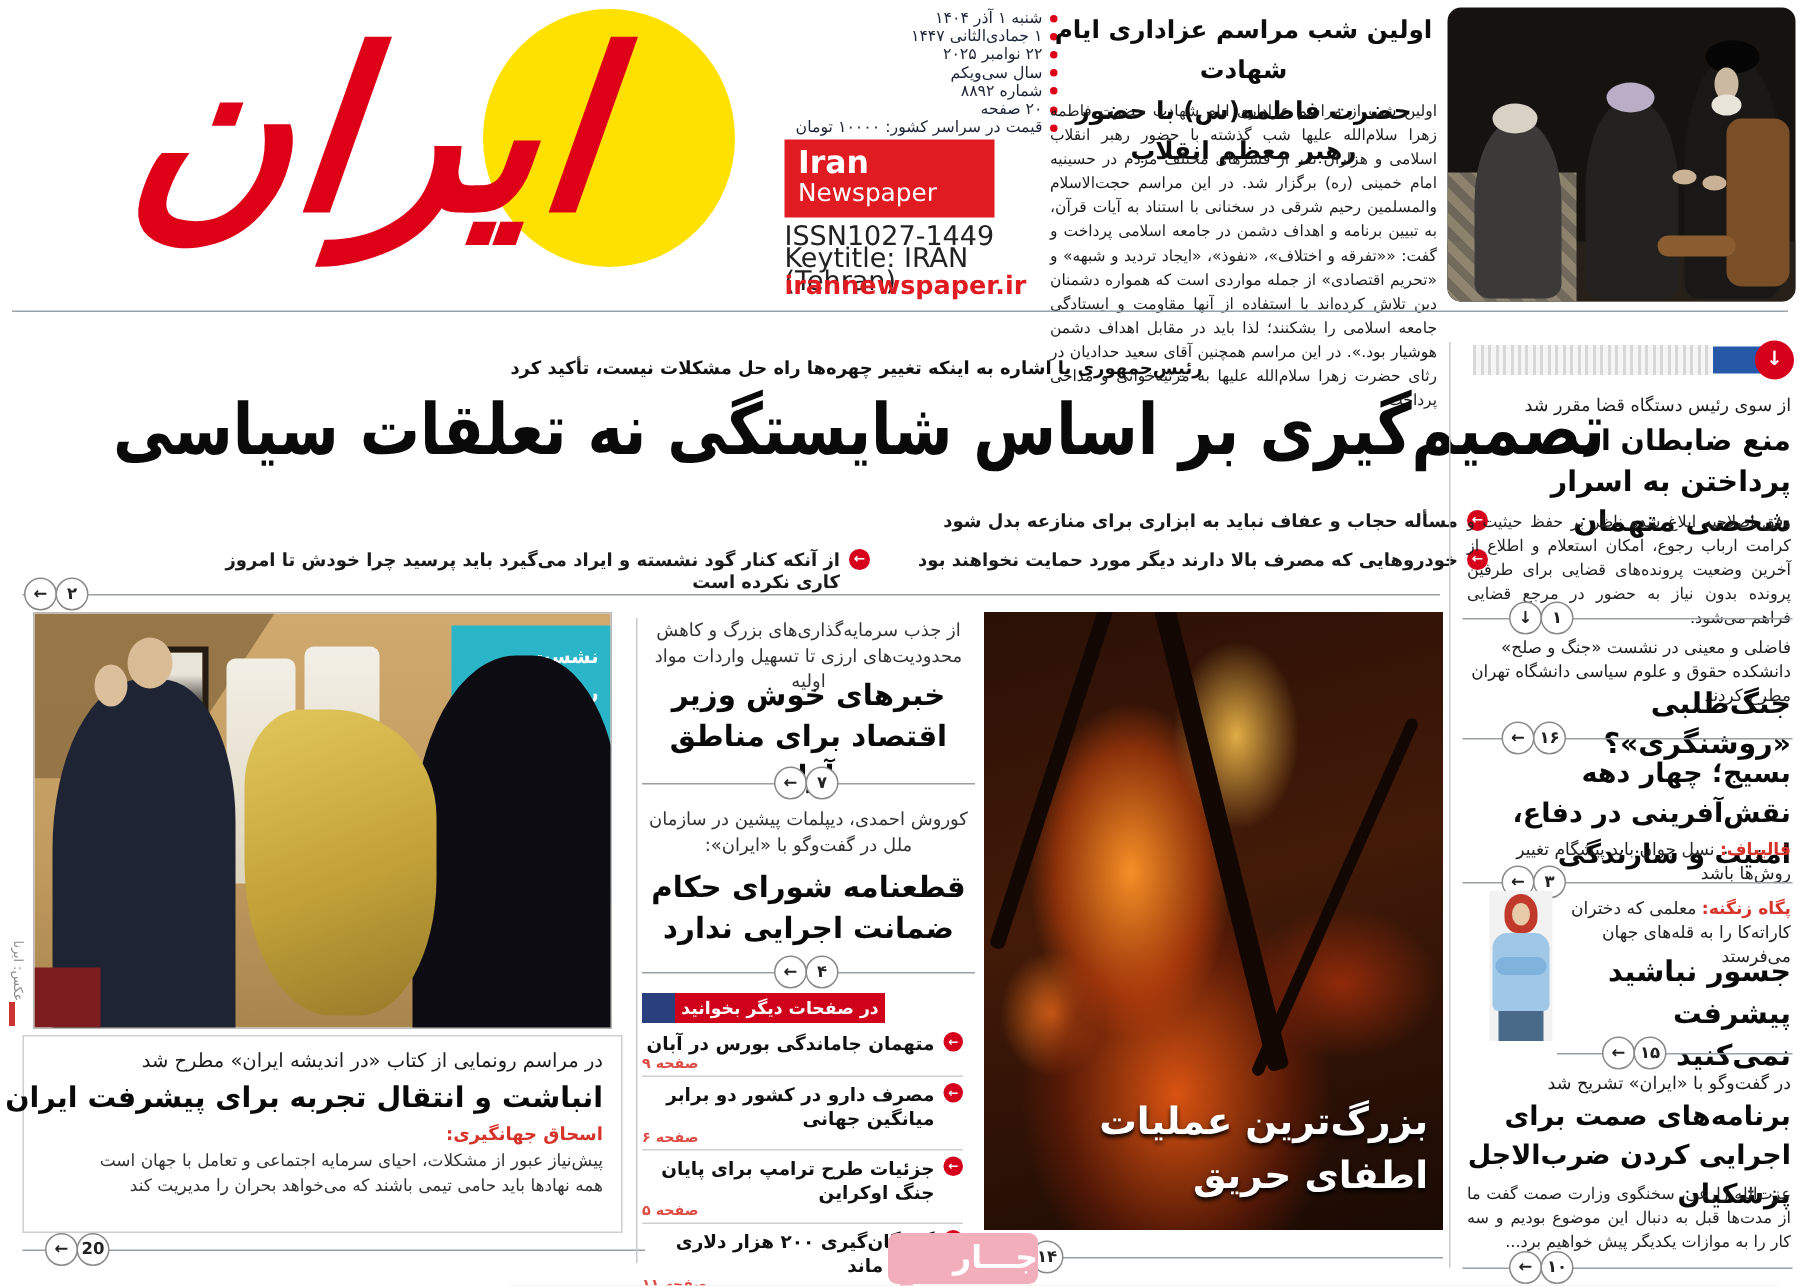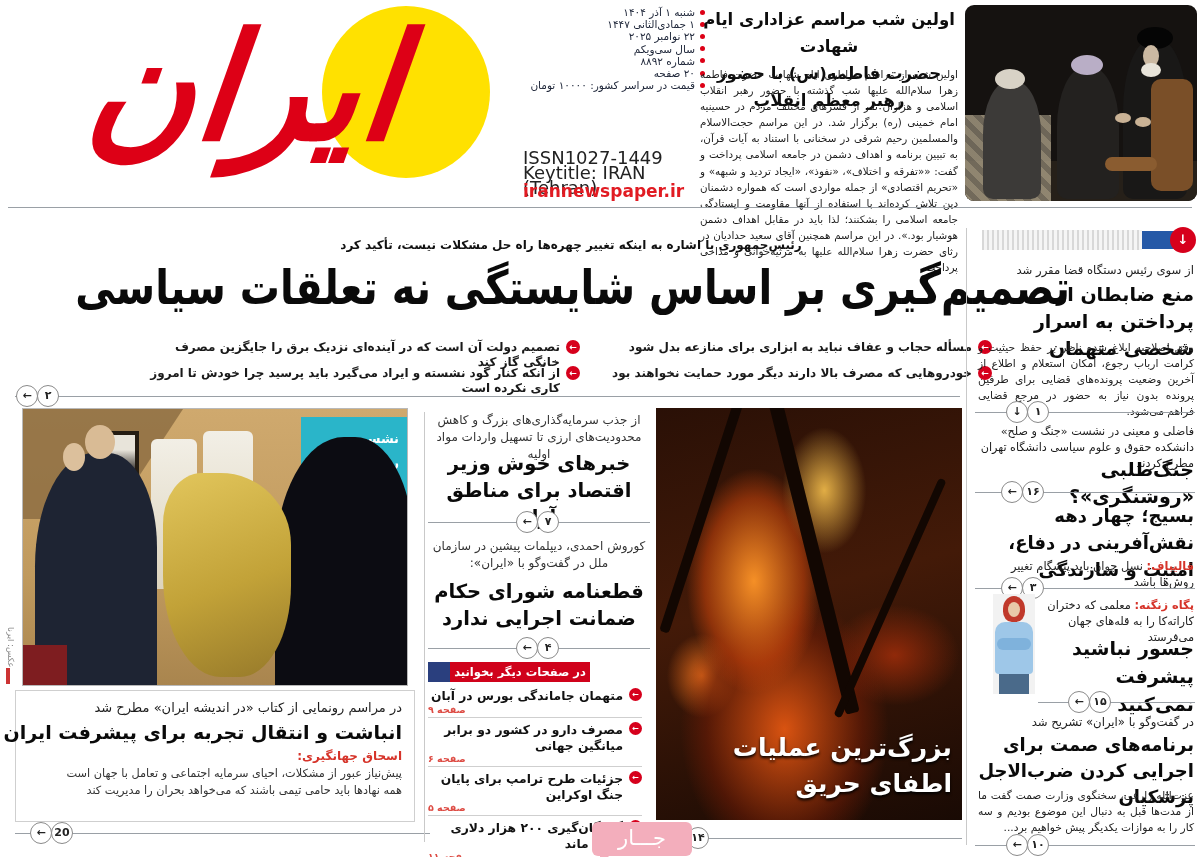--- a/index.html
+++ b/index.html
@@ -93,21 +93,21 @@
   .rail-body{left:978px;width:216px;font-size:10.7px;color:#222;line-height:16px;}
   .rail-sub{left:978px;width:216px;font-size:11.4px;color:#222;line-height:16px;text-align:right;}
   .red-label{color:#d6342a;font-weight:bold;}
   .coach-photo{left:993px;top:594px;width:42px;height:100px;background:#f2f2f2;overflow:hidden;}
   .cp-scarf{position:absolute;left:10px;top:2px;width:22px;height:26px;background:#c0392b;border-radius:50% 50% 40% 40%;}
   .cp-face{position:absolute;left:15px;top:8px;width:12px;height:15px;background:#e8c9a8;border-radius:50%;}
   .cp-body{position:absolute;left:2px;top:28px;width:38px;height:52px;background:#9ec7e8;border-radius:10px 10px 4px 4px;}
   .cp-arms{position:absolute;left:4px;top:44px;width:34px;height:12px;background:#7fb2dc;border-radius:6px;}
   .cp-jeans{position:absolute;left:6px;top:80px;width:30px;height:20px;background:#4a6a8a;}
   
-  .watermark{left:592px;top:822px;width:100px;height:34px;background:#f3aebc;border-radius:6px;color:#fff;font-size:21px;font-weight:normal;text-align:center;line-height:32px;letter-spacing:2px;}
+  .watermark{left:592px;top:822px;width:100px;height:34px;background:#f3aebc;border-radius:6px;color:#fff;font-size:21px;font-weight:bold;text-align:right;line-height:32px;letter-spacing:2px;}
   .watermark::after{content:"";position:absolute;left:8px;bottom:-9px;border:6px solid transparent;border-top-color:#f3aebc;border-left-color:#f3aebc;}
 </style>
 </head>
 <body>
 
 <div class="page">
 
   <div class="abs logo-circle"></div>
   <div class="abs logo-text">ایران</div>
 
@@ -135,20 +135,24 @@
     <div class="row">
         <span class="dot"></span>
         <span>۲۰ صفحه</span>
       </div>
     <div class="row">
         <span class="dot"></span>
         <span>قیمت در سراسر کشور: ۱۰۰۰۰ تومان</span>
       </div>
   </div>
 
+  <div class="abs brand-box ltr">
+    <div class="l1">Iran</div>
+    <div class="l2">Newspaper</div>
+  </div>
   <div class="abs issn ltr">
     <div>ISSN1027-1449</div>
     <div>Keytitle: IRAN (Tehran)</div>
   </div>
   <div class="abs site ltr">irannewspaper.ir</div>
 
   <div class="abs topstory-t c">
     <div>اولین شب مراسم عزاداری ایام شهادت</div>
     <div>حضرت فاطمه(س) با حضور رهبر معظم انقلاب</div>
   </div>
@@ -173,24 +177,20 @@
 
   <div class="abs hline" style="left:8px;top:207px;width:1184px;"></div>
 
   <div class="abs lead-kicker c">رئیس‌جمهوری با اشاره به اینکه تغییر چهره‌ها راه حل مشکلات نیست، تأکید کرد</div>
   <div class="abs lead-headline c">تصمیم‌گیری بر اساس شایستگی نه تعلقات سیاسی</div>
 
   <div class="abs bullet" style="left:586px;top:340px;width:406px;">
     <span class="rdot icon-left"></span>
       <span>مسأله حجاب و عفاف نباید به ابزاری برای منازعه بدل شود</span>
   </div>
-  <div class="abs bullet" style="left:138px;top:340px;width:442px;">
-    <span class="rdot icon-left"></span>
-      <span>تصمیم دولت آن است که در آینده‌ای نزدیک برق را جایگزین مصرف خانگی گاز کند</span>
-  </div>
   <div class="abs bullet" style="left:586px;top:366px;width:406px;">
     <span class="rdot icon-left"></span>
       <span>خودروهایی که مصرف بالا دارند دیگر مورد حمایت نخواهند بود</span>
   </div>
   <div class="abs bullet" style="left:138px;top:366px;width:442px;">
     <span class="rdot icon-left"></span>
       <span>از آنکه کنار گود نشسته و ایراد می‌گیرد باید پرسید چرا خودش تا امروز کاری نکرده است</span>
   </div>
 
   <div class="abs hline" style="left:15px;top:396px;width:945px;"></div>

